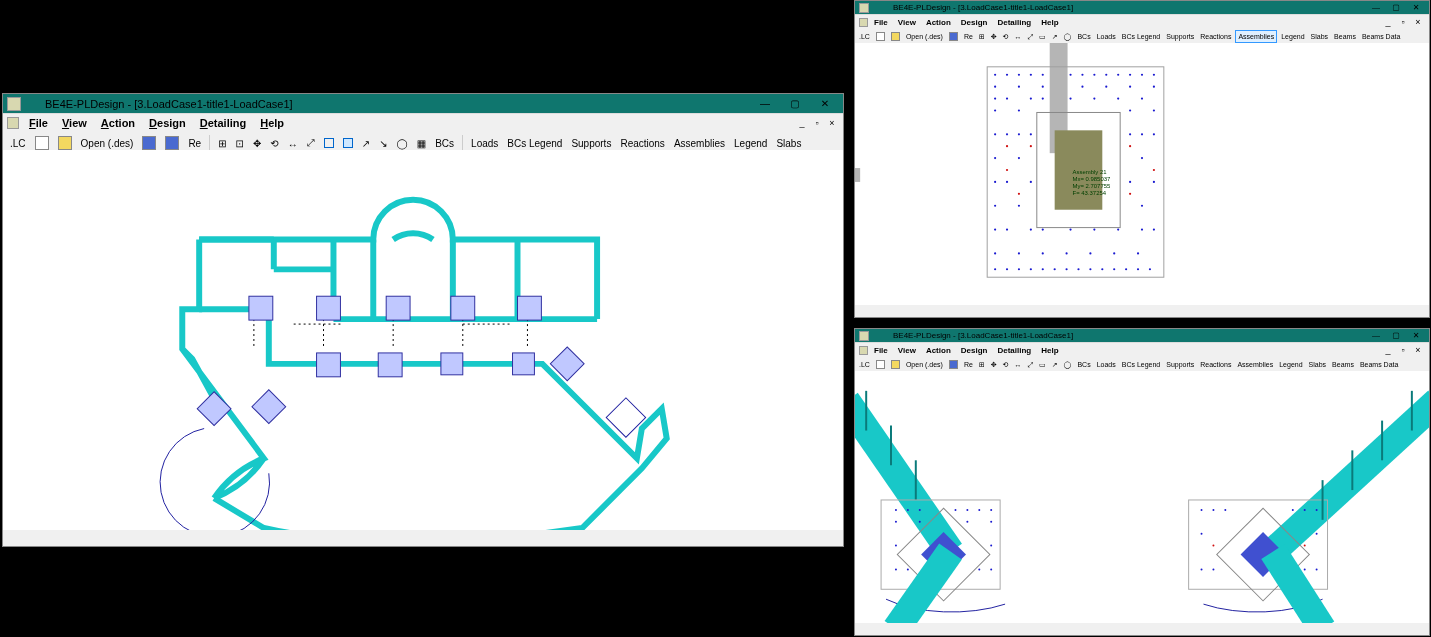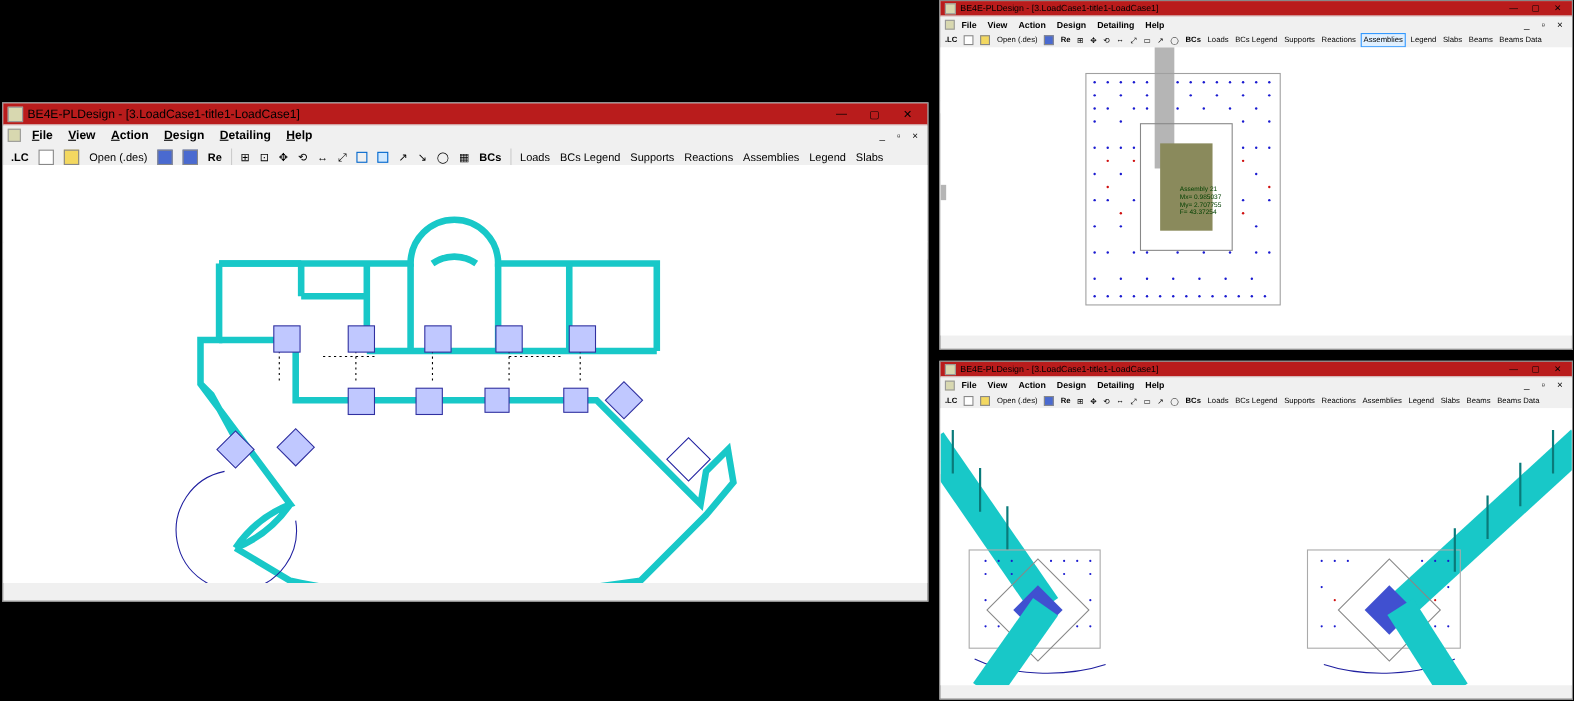--- a/index.html
+++ b/index.html
@@ -1,31 +1,31 @@
 <!DOCTYPE html>
 <html><head>
 <meta charset="utf-8">
 <style>
   * { box-sizing: border-box; margin: 0; padding: 0; }
   body { width: 1431px; height: 637px; background: #000; font-family: "Segoe UI", Tahoma, sans-serif; font-size: 11px; color: #000; position: relative; overflow: hidden; }
   .window { position: absolute; background: #f0f0f0; border: 1px solid #888; box-shadow: 0 2px 8px rgba(0,0,0,0.3); }
-  .titlebar { height: 20px; background: #b91c1c; display: flex; align-items: center; padding: 0 4px; border-bottom: 1px solid #ddd; position: relative; }
+  .titlebar { height: 20px; background: #0f766e; display: flex; align-items: center; padding: 0 4px; border-bottom: 1px solid #ddd; position: relative; gap: 20px; }
   .titlebar .icon { width: 14px; height: 14px; background: #d8d8b0; border: 1px solid #999; margin-right: 4px; }
   .titlebar .title { flex: 1; font-size: 11px; }
   .titlebar .wbtns { display: flex; gap: 2px; }
   .titlebar .wbtn { width: 28px; height: 16px; display: flex; align-items: center; justify-content: center; font-size: 10px; cursor: pointer; }
   .menubar { height: 18px; background: #f0f0f0; display: flex; align-items: center; padding: 0 4px; gap: 2px; font-size: 11px; }
   .menubar .m { padding: 1px 6px; cursor: pointer; font-weight: bold; }
   .menubar .m u { text-decoration: underline; }
   .mdi-btns { position: absolute; right: 4px; display: flex; gap: 1px; }
   .mdi-btns span { width: 14px; height: 12px; font-size: 9px; display: flex; align-items: center; justify-content: center; cursor: pointer; }
   .toolbar { background: #f0f0f0; padding: 2px 4px; display: flex; align-items: center; gap: 3px; flex-wrap: wrap; border-bottom: 1px solid #ddd; }
   .toolbar .tb { height: 18px; padding: 0 3px; display: flex; align-items: center; cursor: pointer; font-size: 10px; }
   .toolbar .sep { width: 1px; height: 16px; background: #ccc; margin: 0 2px; }
-  .toolbar .tb.bold { font-weight: bold; }
+  .toolbar .tb.bold { font-weight: normal; }
   .toolbar .tb.active { border: 1px solid #3399ff; background: #e0f0ff; padding: 0 4px; }
   .toolbar .icon-sq { width: 14px; height: 14px; border: 1px solid #888; }
   .canvas { background: #fff; position: relative; overflow: hidden; }
   .statusbar { height: 16px; background: #f0f0f0; border-top: 1px solid #ccc; display: flex; align-items: center; padding: 0 4px; font-size: 10px; gap: 2px; }
   .statusbar .sf { background: #e4e4e4; border: 1px solid #ccc; padding: 0 4px; height: 14px; display: flex; align-items: center; }
   .statusbar .sb { font-weight: bold; padding: 0 3px; }
   .wall { stroke: #18c8c8; stroke-width: 6; fill: none; }
   .col { fill: #c0c8ff; stroke: #3030a0; stroke-width: 1; }
   .col-outline { fill: none; stroke: #2020a0; stroke-width: 1; }
   .dots { fill: #1a1ad0; }

